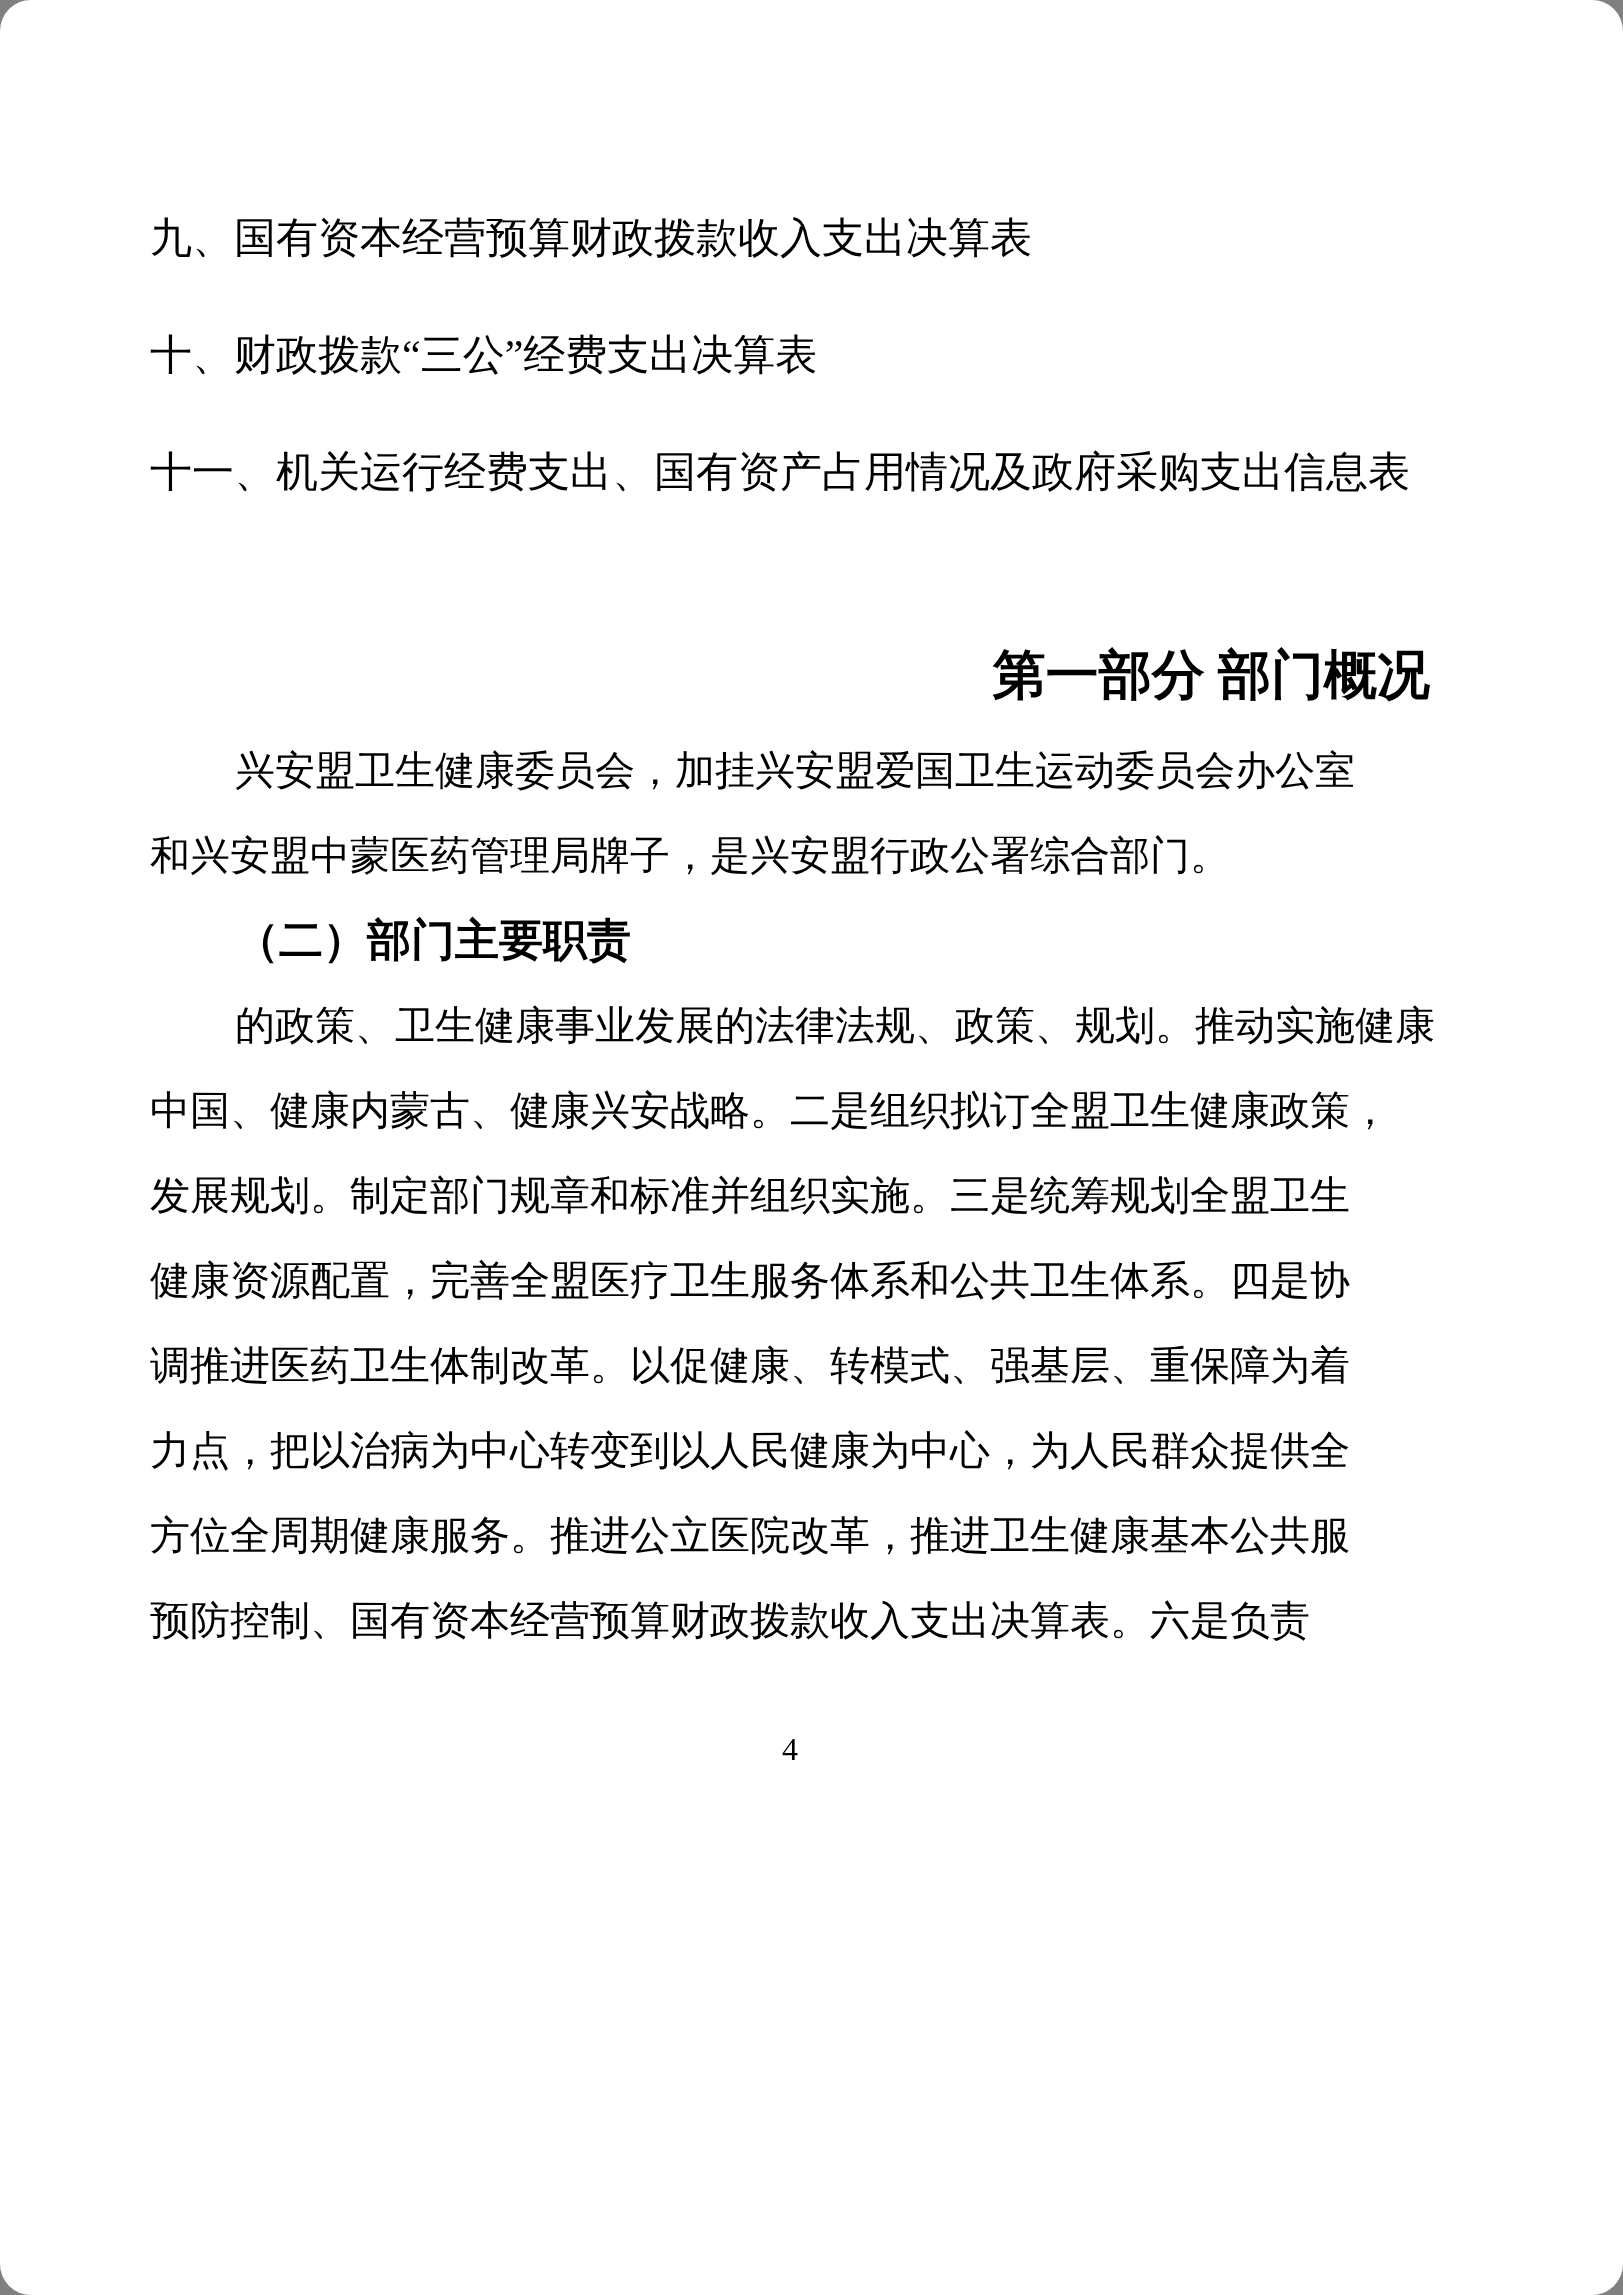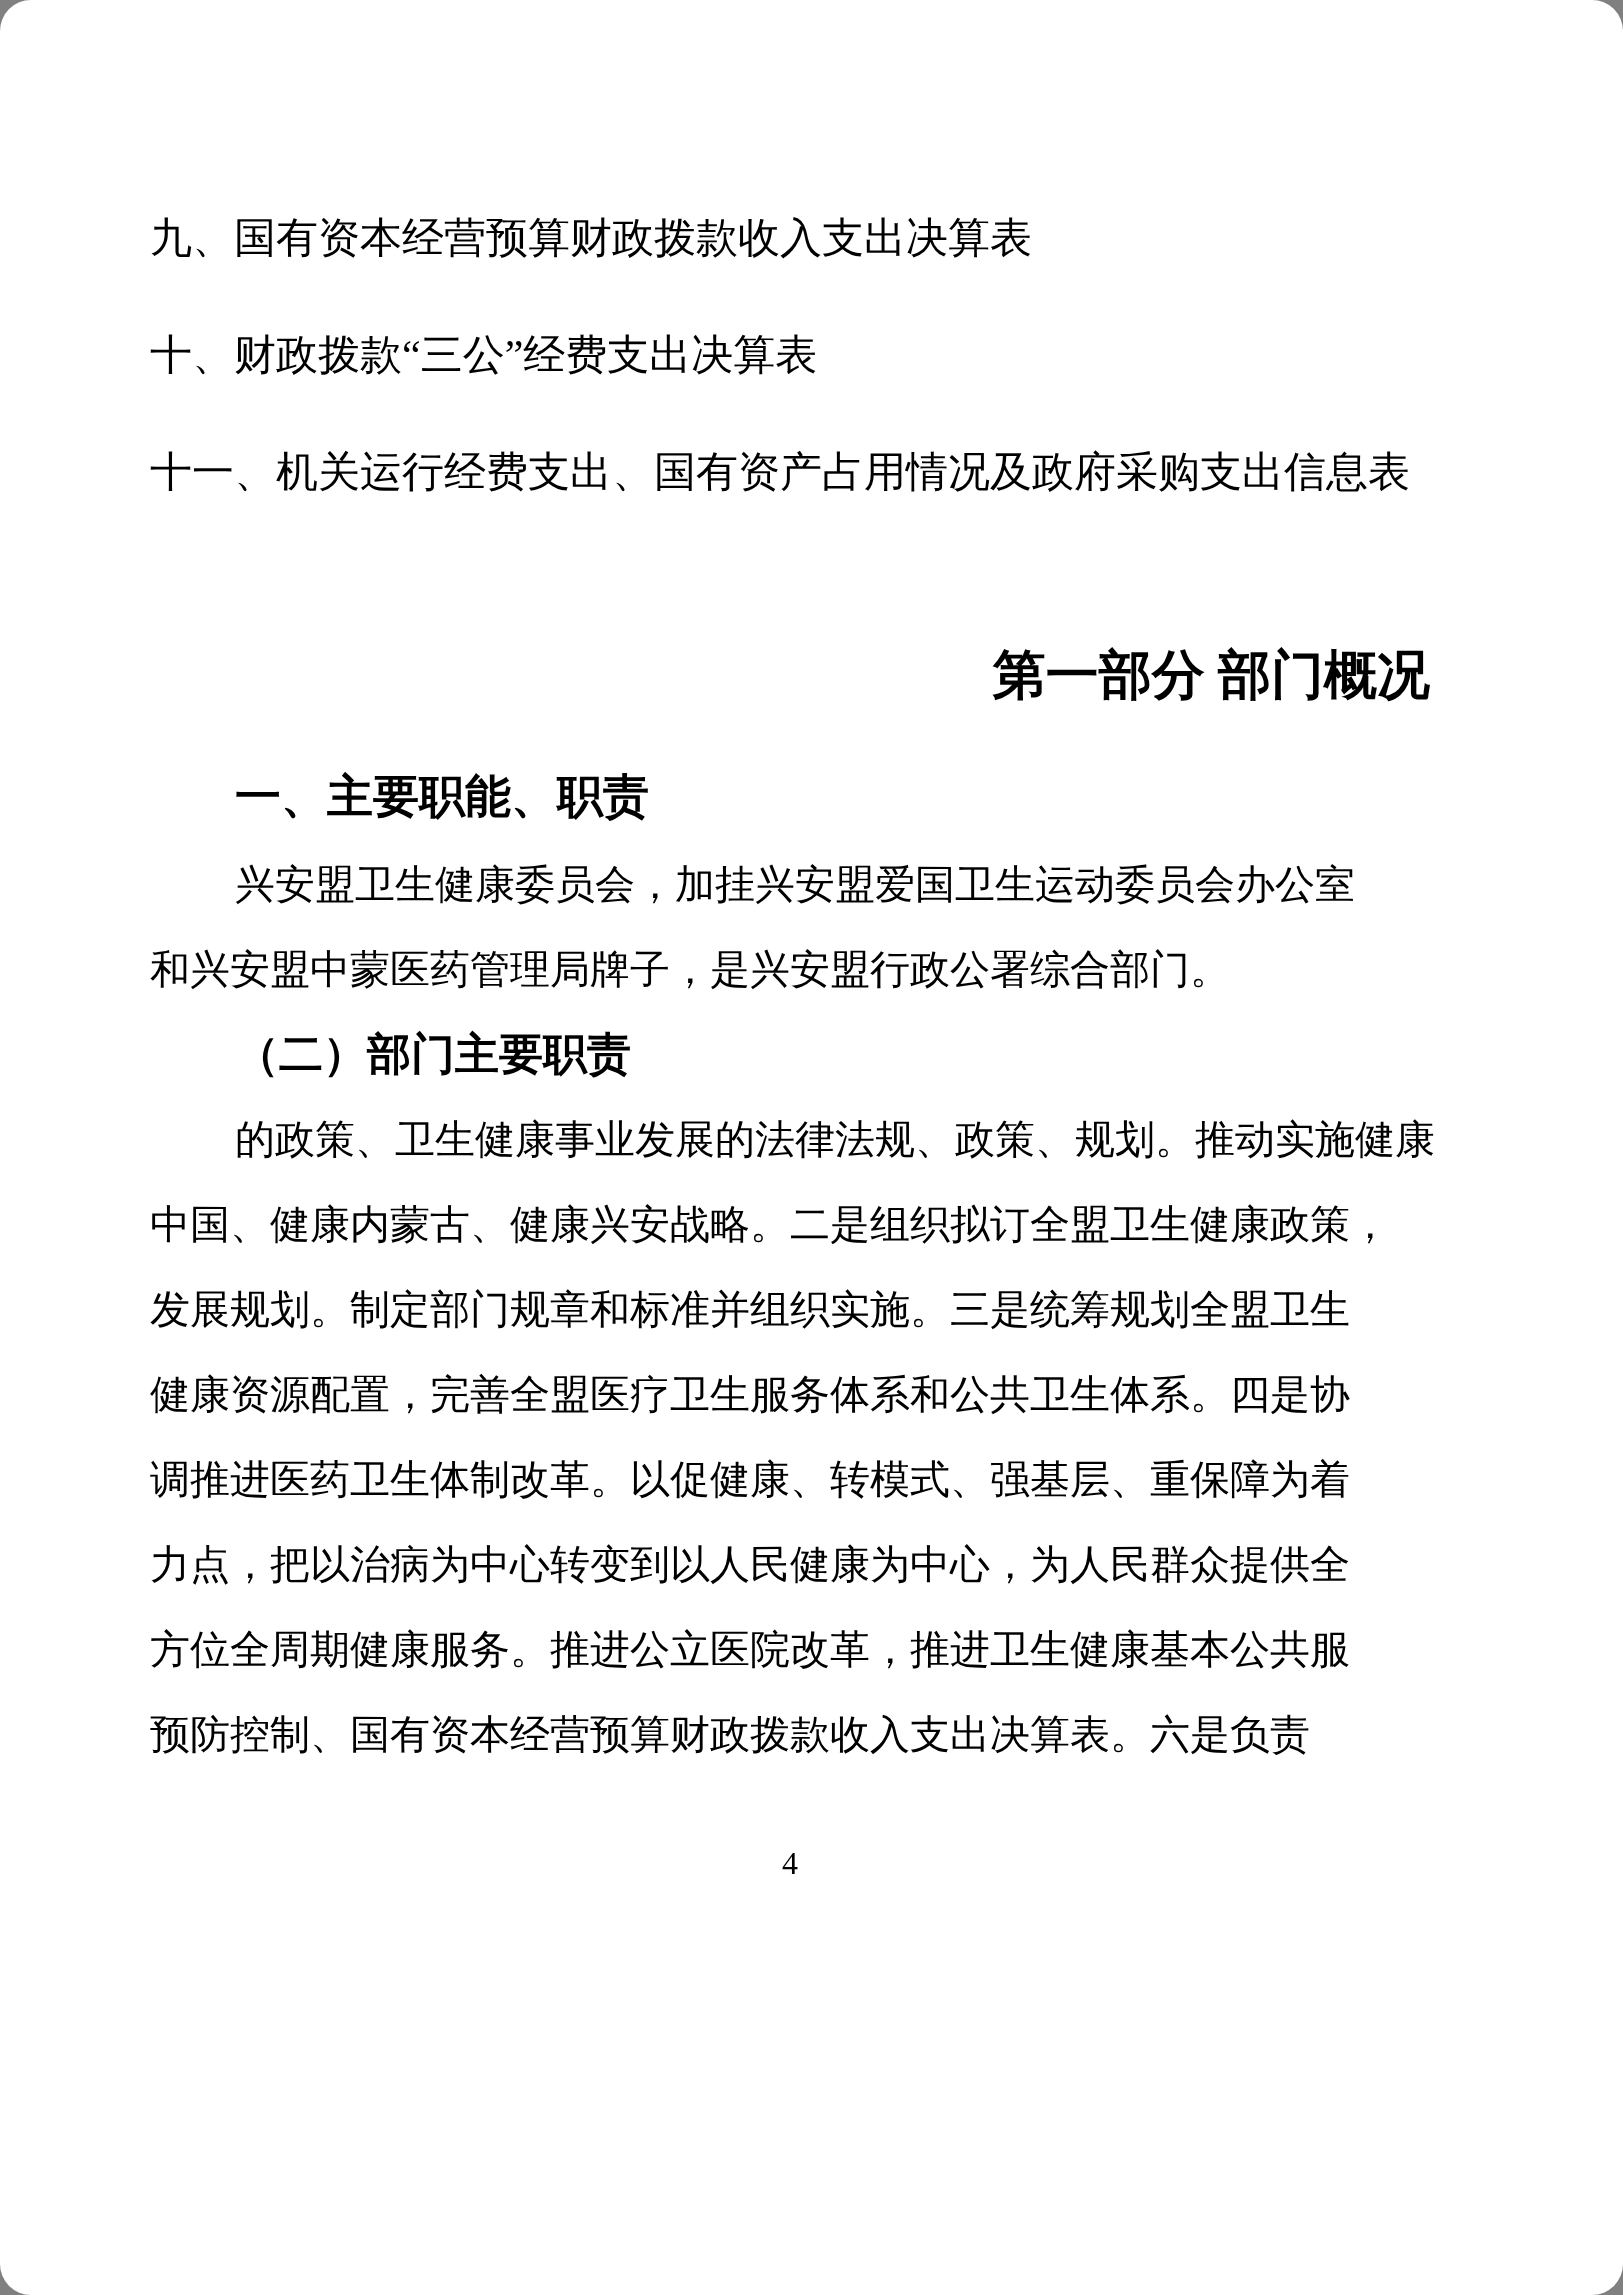--- a/index.html
+++ b/index.html
@@ -91,21 +91,20 @@
   <div class="content">
 
     <div class="toc">
         <div class="toc-item">九、国有资本经营预算财政拨款收入支出决算表</div>
         <div class="toc-item">十、财政拨款“三公”经费支出决算表</div>
         <div class="toc-item">十一、机关运行经费支出、国有资产占用情况及政府采购支出信息表</div>
       </div>
 
     <div class="part-title">第一部分 部门概况</div>
 
-    <div class="section-heading">一、主要职能、职责</div>
 
 
     <div class="para para-1">
         <div class="body-line">兴安盟卫生健康委员会，加挂兴安盟爱国卫生运动委员会办公室</div>
         <div class="body-line">和兴安盟中蒙医药管理局牌子，是兴安盟行政公署综合部门。</div>
       </div>
 
     <div class="sub-heading sub-heading-2">（二）部门主要职责</div>
 
     <div class="para para-2">

